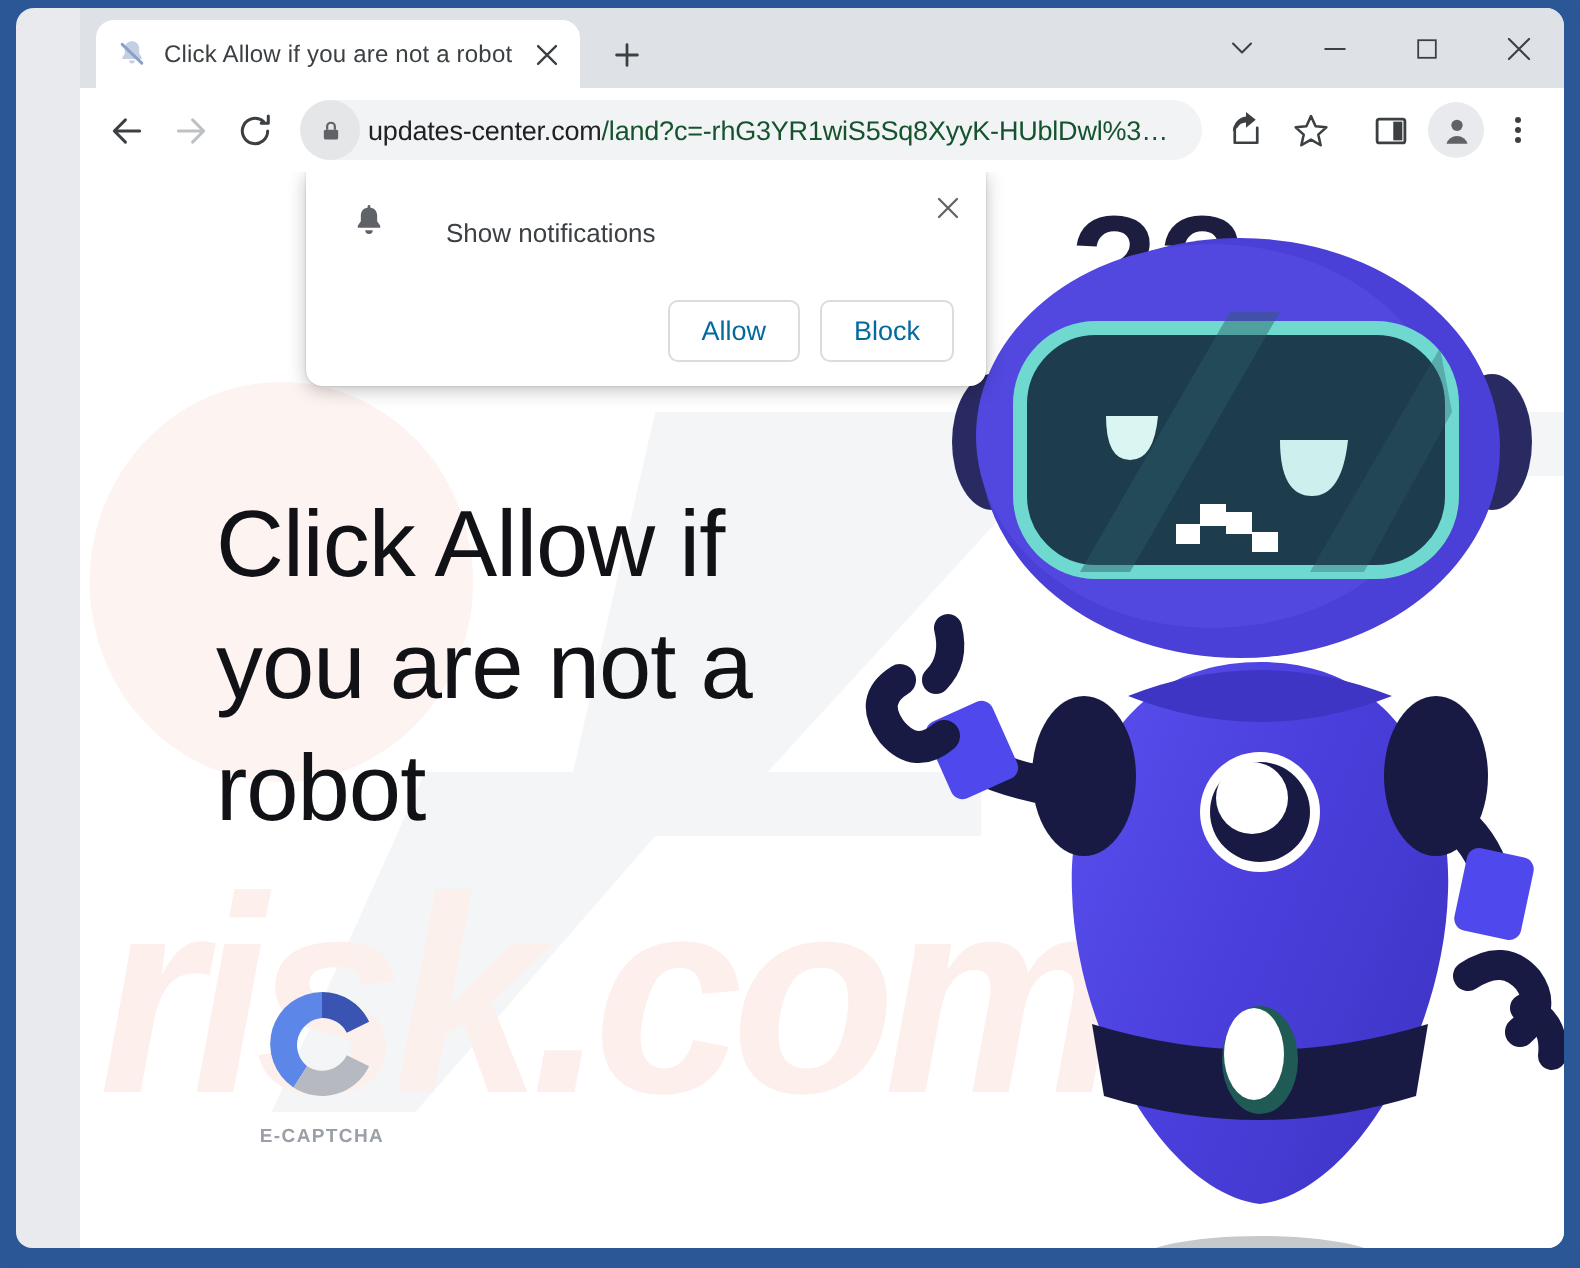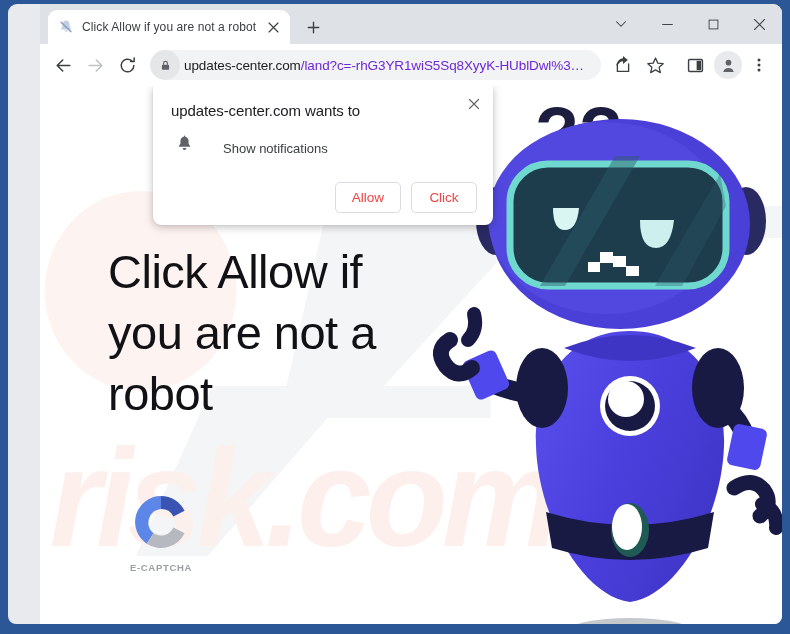--- a/index.html
+++ b/index.html
@@ -144,21 +144,21 @@
   }
 
   .url-text {
     font-size: 13.5px;
     color: #202124;
     white-space: nowrap;
     overflow: hidden;
     margin-left: 4px;
     letter-spacing: -0.1px;
   }
-  .url-text .dim { color: #6d28d9; }
+  .url-text .dim { color: #14532d; }
 
   .avatar-btn {
     width: 28px; height: 28px;
     border-radius: 50%;
     background: #e8eaed;
     display: flex; align-items: center; justify-content: center;
     cursor: pointer;
     flex: 0 0 auto;
     margin-left: 2px;
   }
@@ -252,21 +252,21 @@
     justify-content: flex-end;
     gap: 10px;
   }
   .notif-btn {
     min-width: 66px;
     height: 31px;
     padding: 0 16px;
     background: #fff;
     border: 1px solid #dadce0;
     border-radius: 5px;
-    color: #ef4444;
+    color: #0369a1;
     font-size: 13.5px;
     font-family: "Liberation Sans", sans-serif;
     cursor: pointer;
     display: flex; align-items: center; justify-content: center;
   }
 </style>
 </head>
 <body>
 
 <div class="os-frame">
@@ -491,34 +491,33 @@
       </svg>
 
       <div class="notif-dialog">
 
         <div class="notif-close">
           <svg viewBox="0 0 16 16" width="12" height="12">
             <path d="M2 2 L14 14 M14 2 L2 14" stroke="#5f6368" stroke-width="1.5" stroke-linecap="round"></path>
           </svg>
         </div>
 
-        <div class="notif-title">updates-center.com wants to</div>
 
         <div class="notif-perm">
           <span>
             <svg viewBox="0 0 20 20" width="17" height="17">
               <path d="M10 2 c-3 0 -4.8 2.1 -4.8 4.8 v3.4 l-1.8 2.6 v1.1 h13.2 v-1.1 l-1.8 -2.6 v-3.4 C14.8 4.1 13 2 10 2 Z" fill="#5f6368"></path>
               <path d="M7.8 15.4 a2.2 2.2 0 0 0 4.4 0 Z" fill="#5f6368"></path>
               <rect x="9.2" y="0.6" width="1.6" height="2.4" rx=".8" fill="#5f6368"></rect>
             </svg>
           </span>
           <span class="notif-perm-label">Show notifications</span>
         </div>
 
         <div class="notif-actions">
           <button class="notif-btn">Allow</button>
-          <button class="notif-btn">Click</button>
+          <button class="notif-btn">Block</button>
         </div>
       </div>
 
     </div>
   </div>
 </div>
 
 </body></html>

